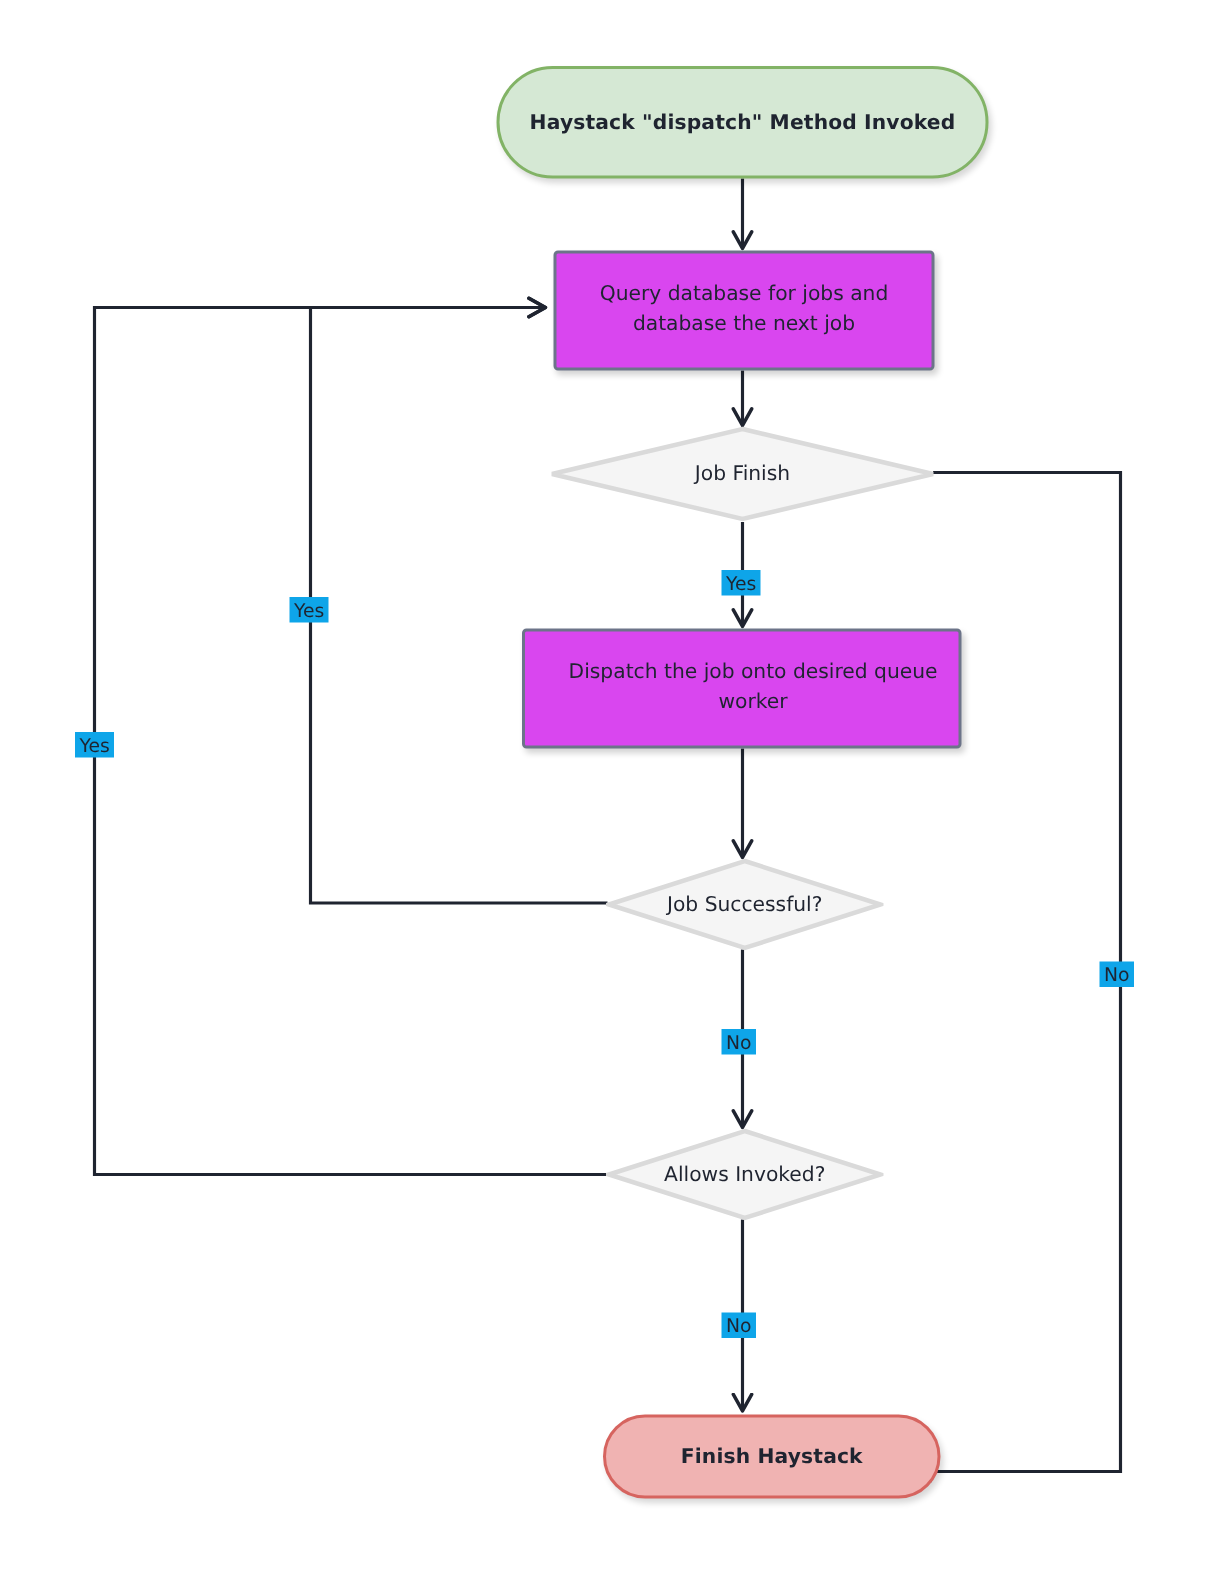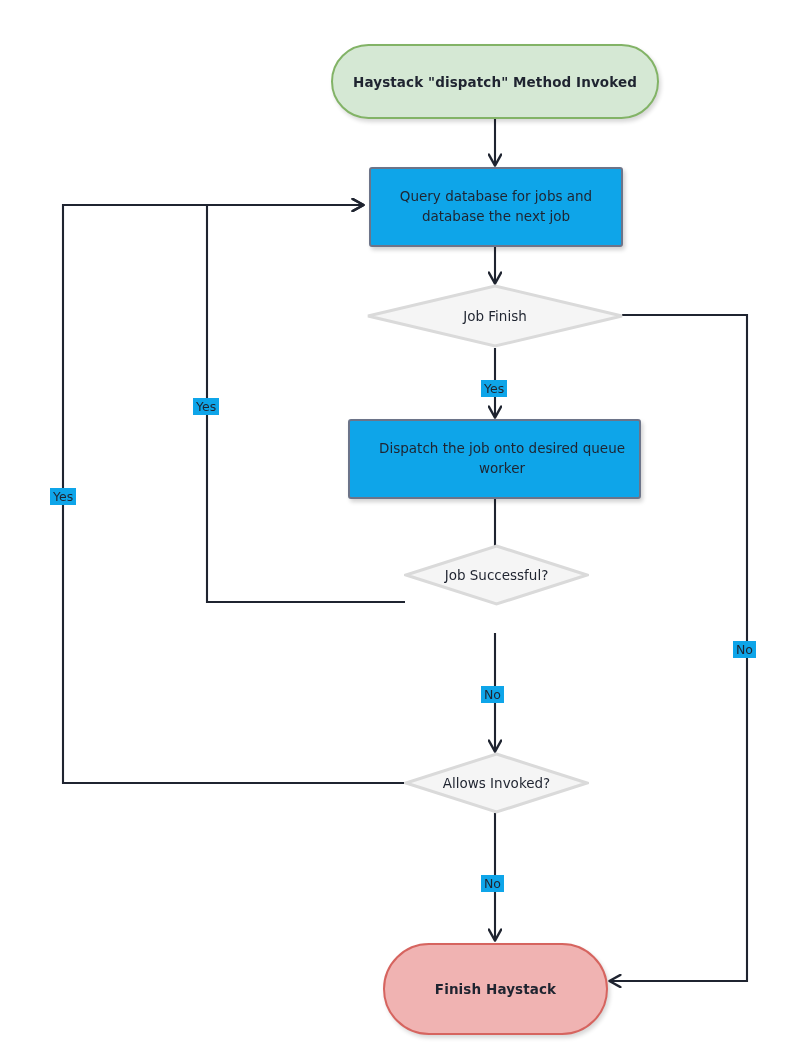--- a/index.html
+++ b/index.html
@@ -42,21 +42,21 @@
   }
   .node-start {
     background: #d5e8d4;
     border-color: #82b366;
   }
   .node-end {
     background: #f0b3b2;
     border-color: #d6645f;
   }
   .node-process {
-    background: #0ea5e9;
+    background: #d946ef;
     border: 2px solid #6c7489;
     border-radius: 3px;
     font-size: 13.5px;
     line-height: 1.45;
     box-shadow: 2px 3px 4px rgba(0,0,0,0.18);
   }
   .node-process .node-text {
     padding: 0 14px;
   }
   .node-decision {
@@ -135,35 +135,35 @@
   <span class="node-text">Job Finish</span>
 </div>
 
 <div class="node node-process" style="left:348px; top:419px; width:293px; height:80px;justify-content:flex-end;">
   <span class="node-text">
     <span>Dispatch the job onto desired queue</span><br>
     <span>worker</span>
   </span>
 </div>
 
-<div class="node node-decision" style="left:404px; top:544px; width:185px; height:62px;">
+<div class="node node-decision" style="left:404px; top:572px; width:185px; height:62px;">
   <svg class="diamond-svg" viewBox="0 0 185 62" preserveAspectRatio="none">
     <polygon points="92.5,2 183,31 92.5,60 2,31" fill="#f5f5f5" stroke="#dadada" stroke-width="3"></polygon>
   </svg>
   <span class="node-text">Job Successful?</span>
 </div>
 
 <div class="node node-decision" style="left:404px; top:752px; width:185px; height:62px;">
   <svg class="diamond-svg" viewBox="0 0 185 62" preserveAspectRatio="none">
     <polygon points="92.5,2 183,31 92.5,60 2,31" fill="#f5f5f5" stroke="#dadada" stroke-width="3"></polygon>
   </svg>
   <span class="node-text">Allows Invoked?</span>
 </div>
 
-<div class="node node-terminal node-end" style="left:383px; top:943px; width:225px; height:92px;">
+<div class="node node-terminal node-end" style="left:402px; top:943px; width:225px; height:56px;">
   <span class="node-text">Finish Haystack</span>
 </div>
 
 <span class="edge-label" style="left:481px; top:380px;">Yes</span>
 
 <span class="edge-label" style="left:733px; top:641px;">No</span>
 
 <span class="edge-label" style="left:193px; top:398px;">Yes</span>
 
 <span class="edge-label" style="left:481px; top:686px;">No</span>

